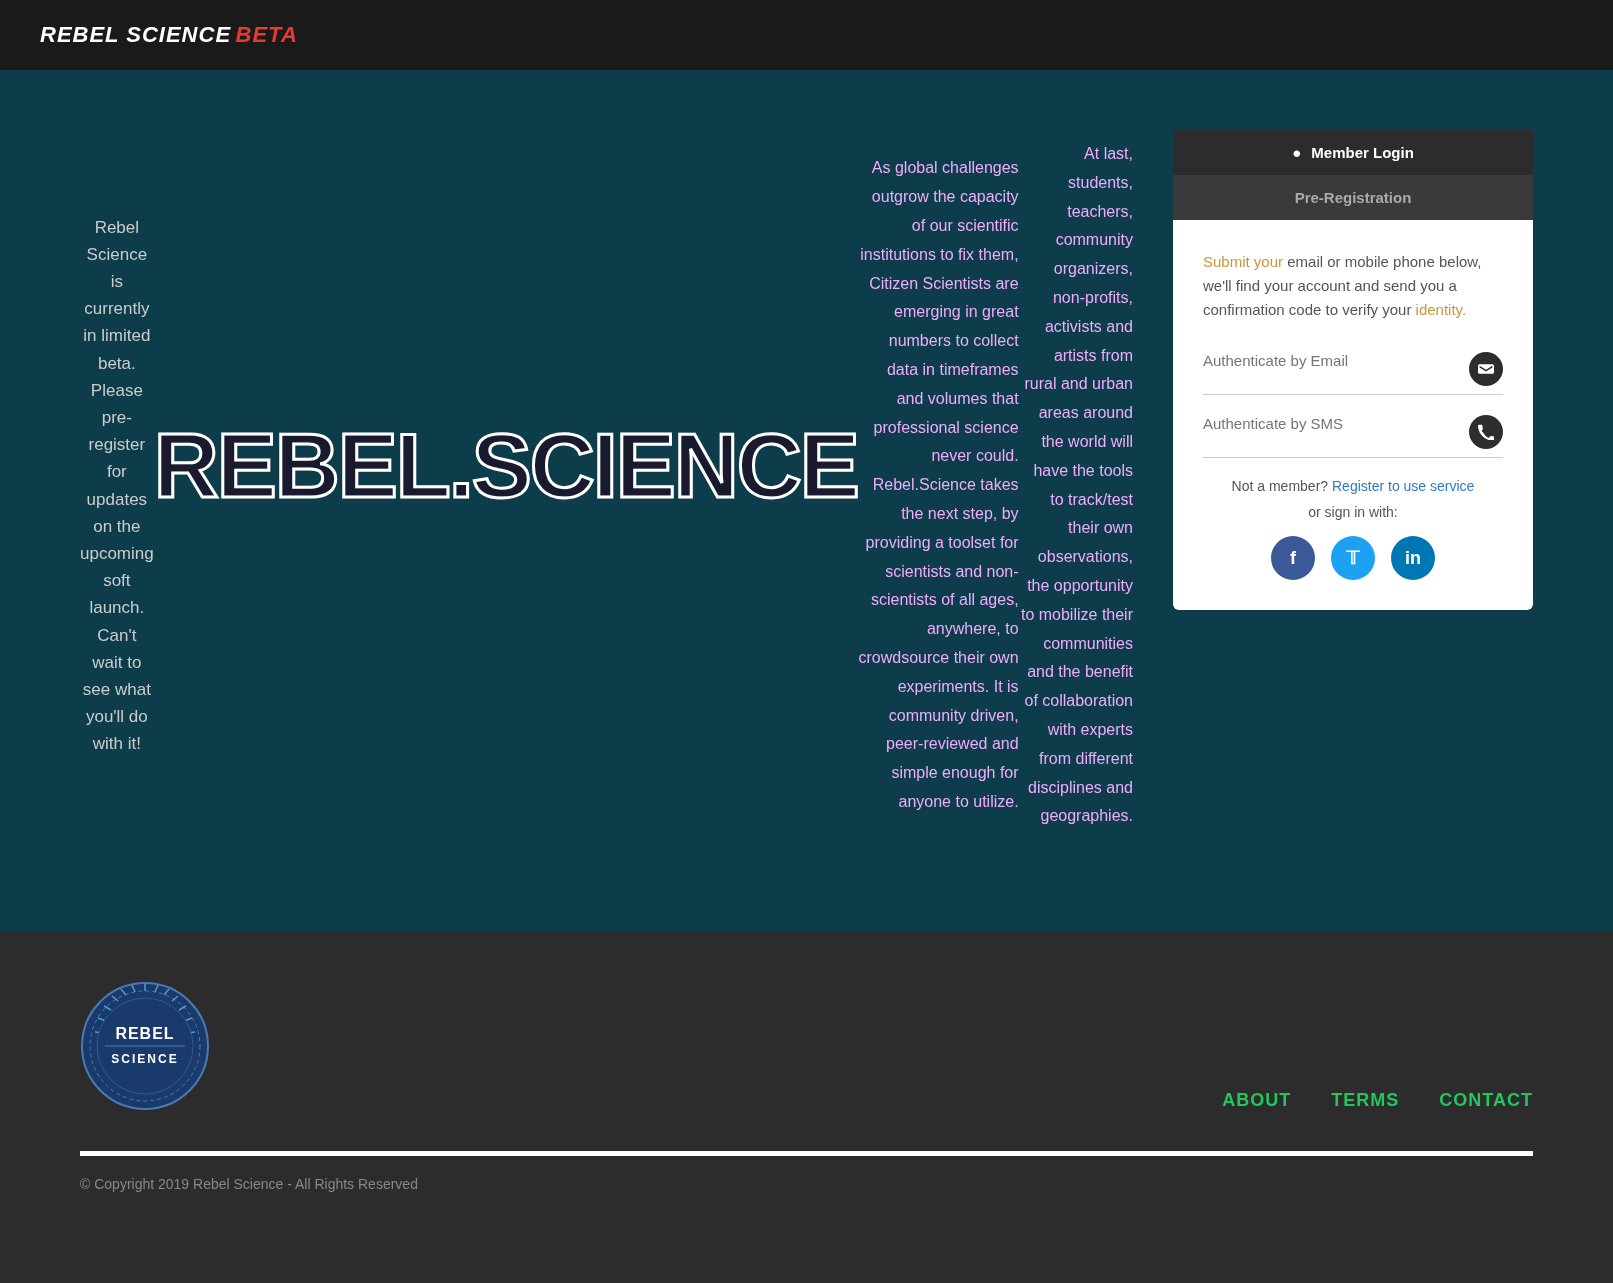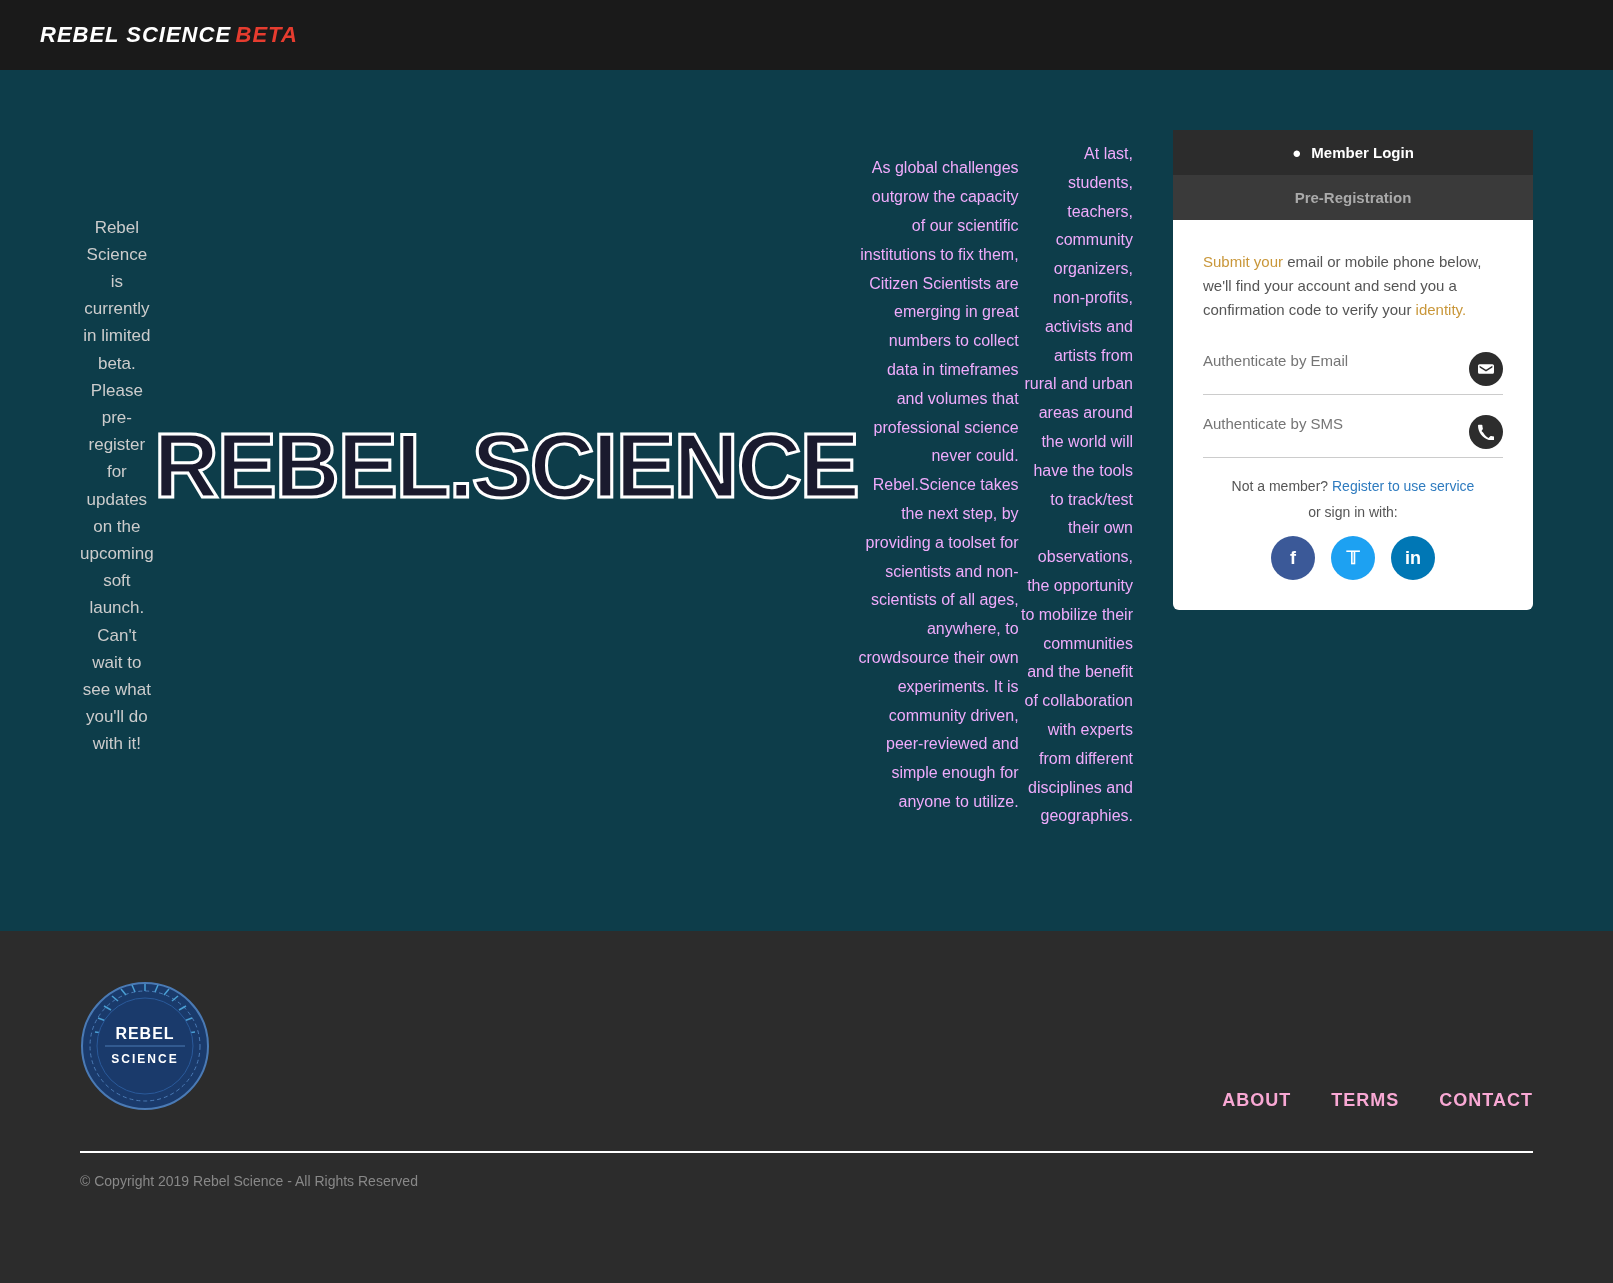--- a/index.html
+++ b/index.html
@@ -218,29 +218,29 @@
     .footer-logo {
       width: 130px;
       height: 130px;
     }
     .footer-nav {
       display: flex;
       gap: 40px;
       align-items: center;
     }
     .footer-nav a {
-      color: #f9a8d4;
+      color: #22c55e;
       text-decoration: none;
       font-size: 18px;
       font-weight: 600;
       letter-spacing: 1px;
       text-transform: uppercase;
     }
     .footer-bottom {
-      border-top: 2px solid #ffffff;
+      border-top: 5px solid #ffffff;
       padding-top: 20px;
       font-size: 14px;
       color: #888;
     }
 
     
     .big-title-container {
       background: transparent;
       max-width: 780px;
       margin-bottom: 40px;

